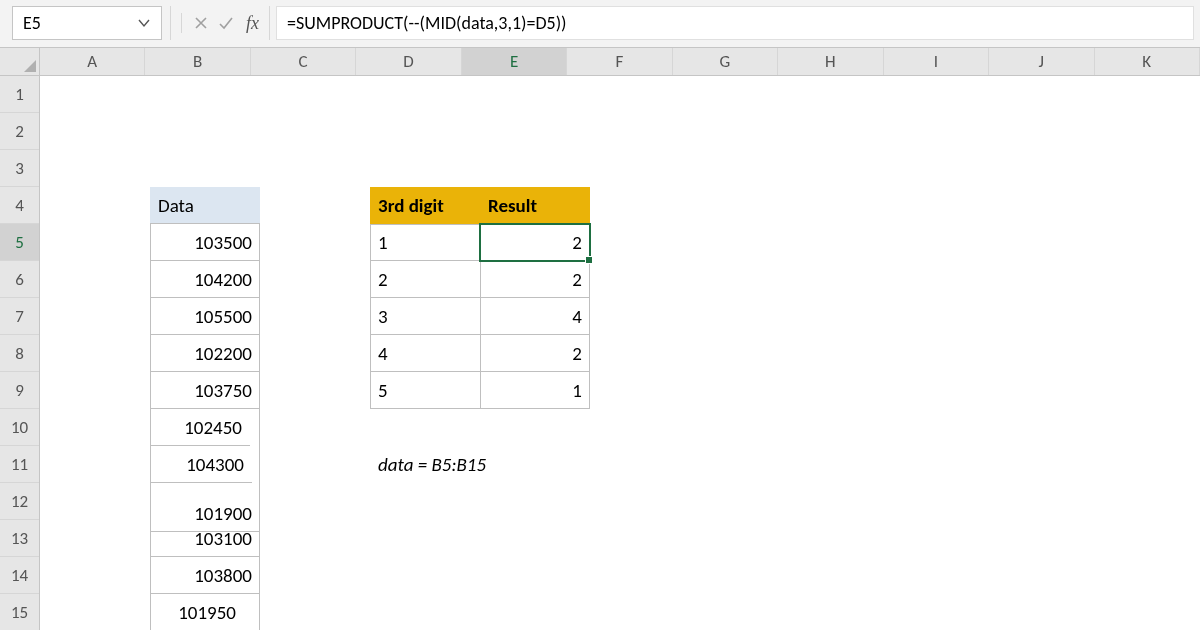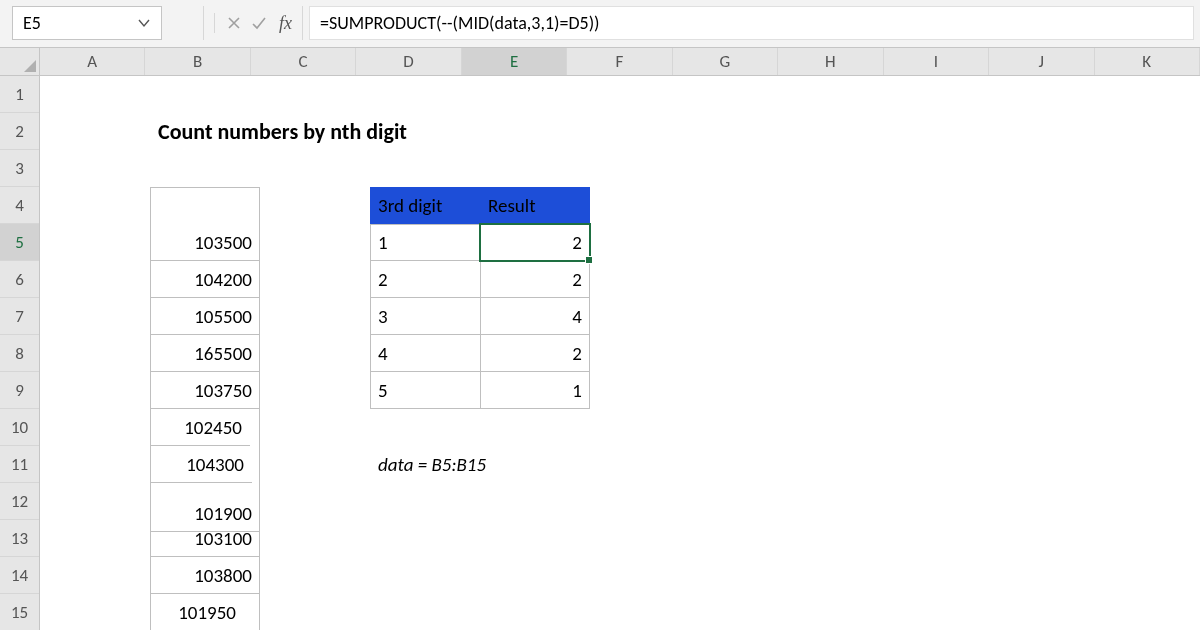--- a/index.html
+++ b/index.html
@@ -48,21 +48,20 @@
     display: flex;
     align-items: center;
     gap: 10px;
     padding: 0 8px;
     color: #8a8a8a;
     border-left: 1px solid #d7d7d7;
     border-right: 1px solid #d7d7d7;
     height: 34px;
     margin-right: 6px;
     background:#f3f3f3;
-    margin-left:33px;
   }
   .fb-icons .sep { width:1px;height:20px;background:#d7d7d7;margin:0 2px;}
   .fx {
     font-style: italic;
     font-family: "Times New Roman", serif;
     font-size: 18px;
     color:#555;
     margin: 0 2px;
   }
   .formula-input {
@@ -128,21 +127,21 @@
     position:absolute;height:37px;display:flex;align-items:center;
     font-size:19px;padding:0 8px;
   }
   .cell.r{justify-content:flex-end;}
   .cell.bold{font-weight:700;font-size:22px;}
 
   .box{
     position:absolute;border:1px solid #bfbfbf;background:#fff;
   }
   .hdr-blue{background:#dce6f1;font-weight:500;}
-  .hdr-green{background:#1d4ed8;font-weight:400;}
+  .hdr-green{background:#eab308;font-weight:700;}
 
   .italic{font-style:italic;}
 
   
   .sel-cell{
     position:absolute;border:2px solid #1e6f41;pointer-events:none;
   }
   .sel-handle{
     position:absolute;width:8px;height:8px;background:#1e6f41;right:-4px;bottom:-4px;
     border:1px solid #fff;
@@ -210,30 +209,30 @@
       <div class="row-h">10</div>
       <div class="row-h">11</div>
       <div class="row-h">12</div>
       <div class="row-h">13</div>
       <div class="row-h">14</div>
       <div class="row-h">15</div>
     </div>
 
   <div class="cells" id="cells">
 
-    <div class="cell bold" style="left:110px;top:37px;width:440px;">Count numbers by nth digit</div>
 
     <div class="box" style="left:110px;top:111px;width:110px;height:444px;"></div>
 
+    <div class="cell hdr-blue" style="left:110px;top:111px;width:110px;border-bottom:1px solid #bfbfbf;">Data</div>
 
     <div id="dataRows">
         <div class="cell r" style="left: 110px; top: 148px; width: 110px; border-bottom: 1px solid rgb(191, 191, 191);">103500</div>
         <div class="cell r" style="left: 110px; top: 185px; width: 110px; border-bottom: 1px solid rgb(191, 191, 191);">104200</div>
         <div class="cell r" style="left: 110px; top: 222px; width: 110px; border-bottom: 1px solid rgb(191, 191, 191);">105500</div>
-        <div class="cell r" style="left: 110px; top: 259px; width: 110px; border-bottom: 1px solid rgb(191, 191, 191);">165500</div>
+        <div class="cell r" style="left: 110px; top: 259px; width: 110px; border-bottom: 1px solid rgb(191, 191, 191);">102200</div>
         <div class="cell r" style="left: 110px; top: 296px; width: 110px; border-bottom: 1px solid rgb(191, 191, 191);">103750</div>
         <div class="cell r" style="left: 110px; top: 333px; width: 100px; border-bottom: 1px solid rgb(191, 191, 191);">102450</div>
         <div class="cell r" style="left: 110px; top: 370px; width: 102px; border-bottom: 1px solid rgb(191, 191, 191);">104300</div>
         <div class="cell r" style="left: 110px; top: 407px; width: 110px; border-bottom: 1px solid rgb(191, 191, 191); margin-top: 12px;">101900</div>
         <div class="cell r" style="left: 110px; top: 444px; width: 110px; border-bottom: 1px solid rgb(191, 191, 191);">103100</div>
         <div class="cell r" style="left: 110px; top: 481px; width: 110px; border-bottom: 1px solid rgb(191, 191, 191); padding-left: 8px;">103800</div>
         <div class="cell r" style="left: 110px; top: 518px; width: 94px;">101950</div>
       </div>
 
     <div class="box" style="left:330px;top:111px;width:220px;height:222px;"></div>

